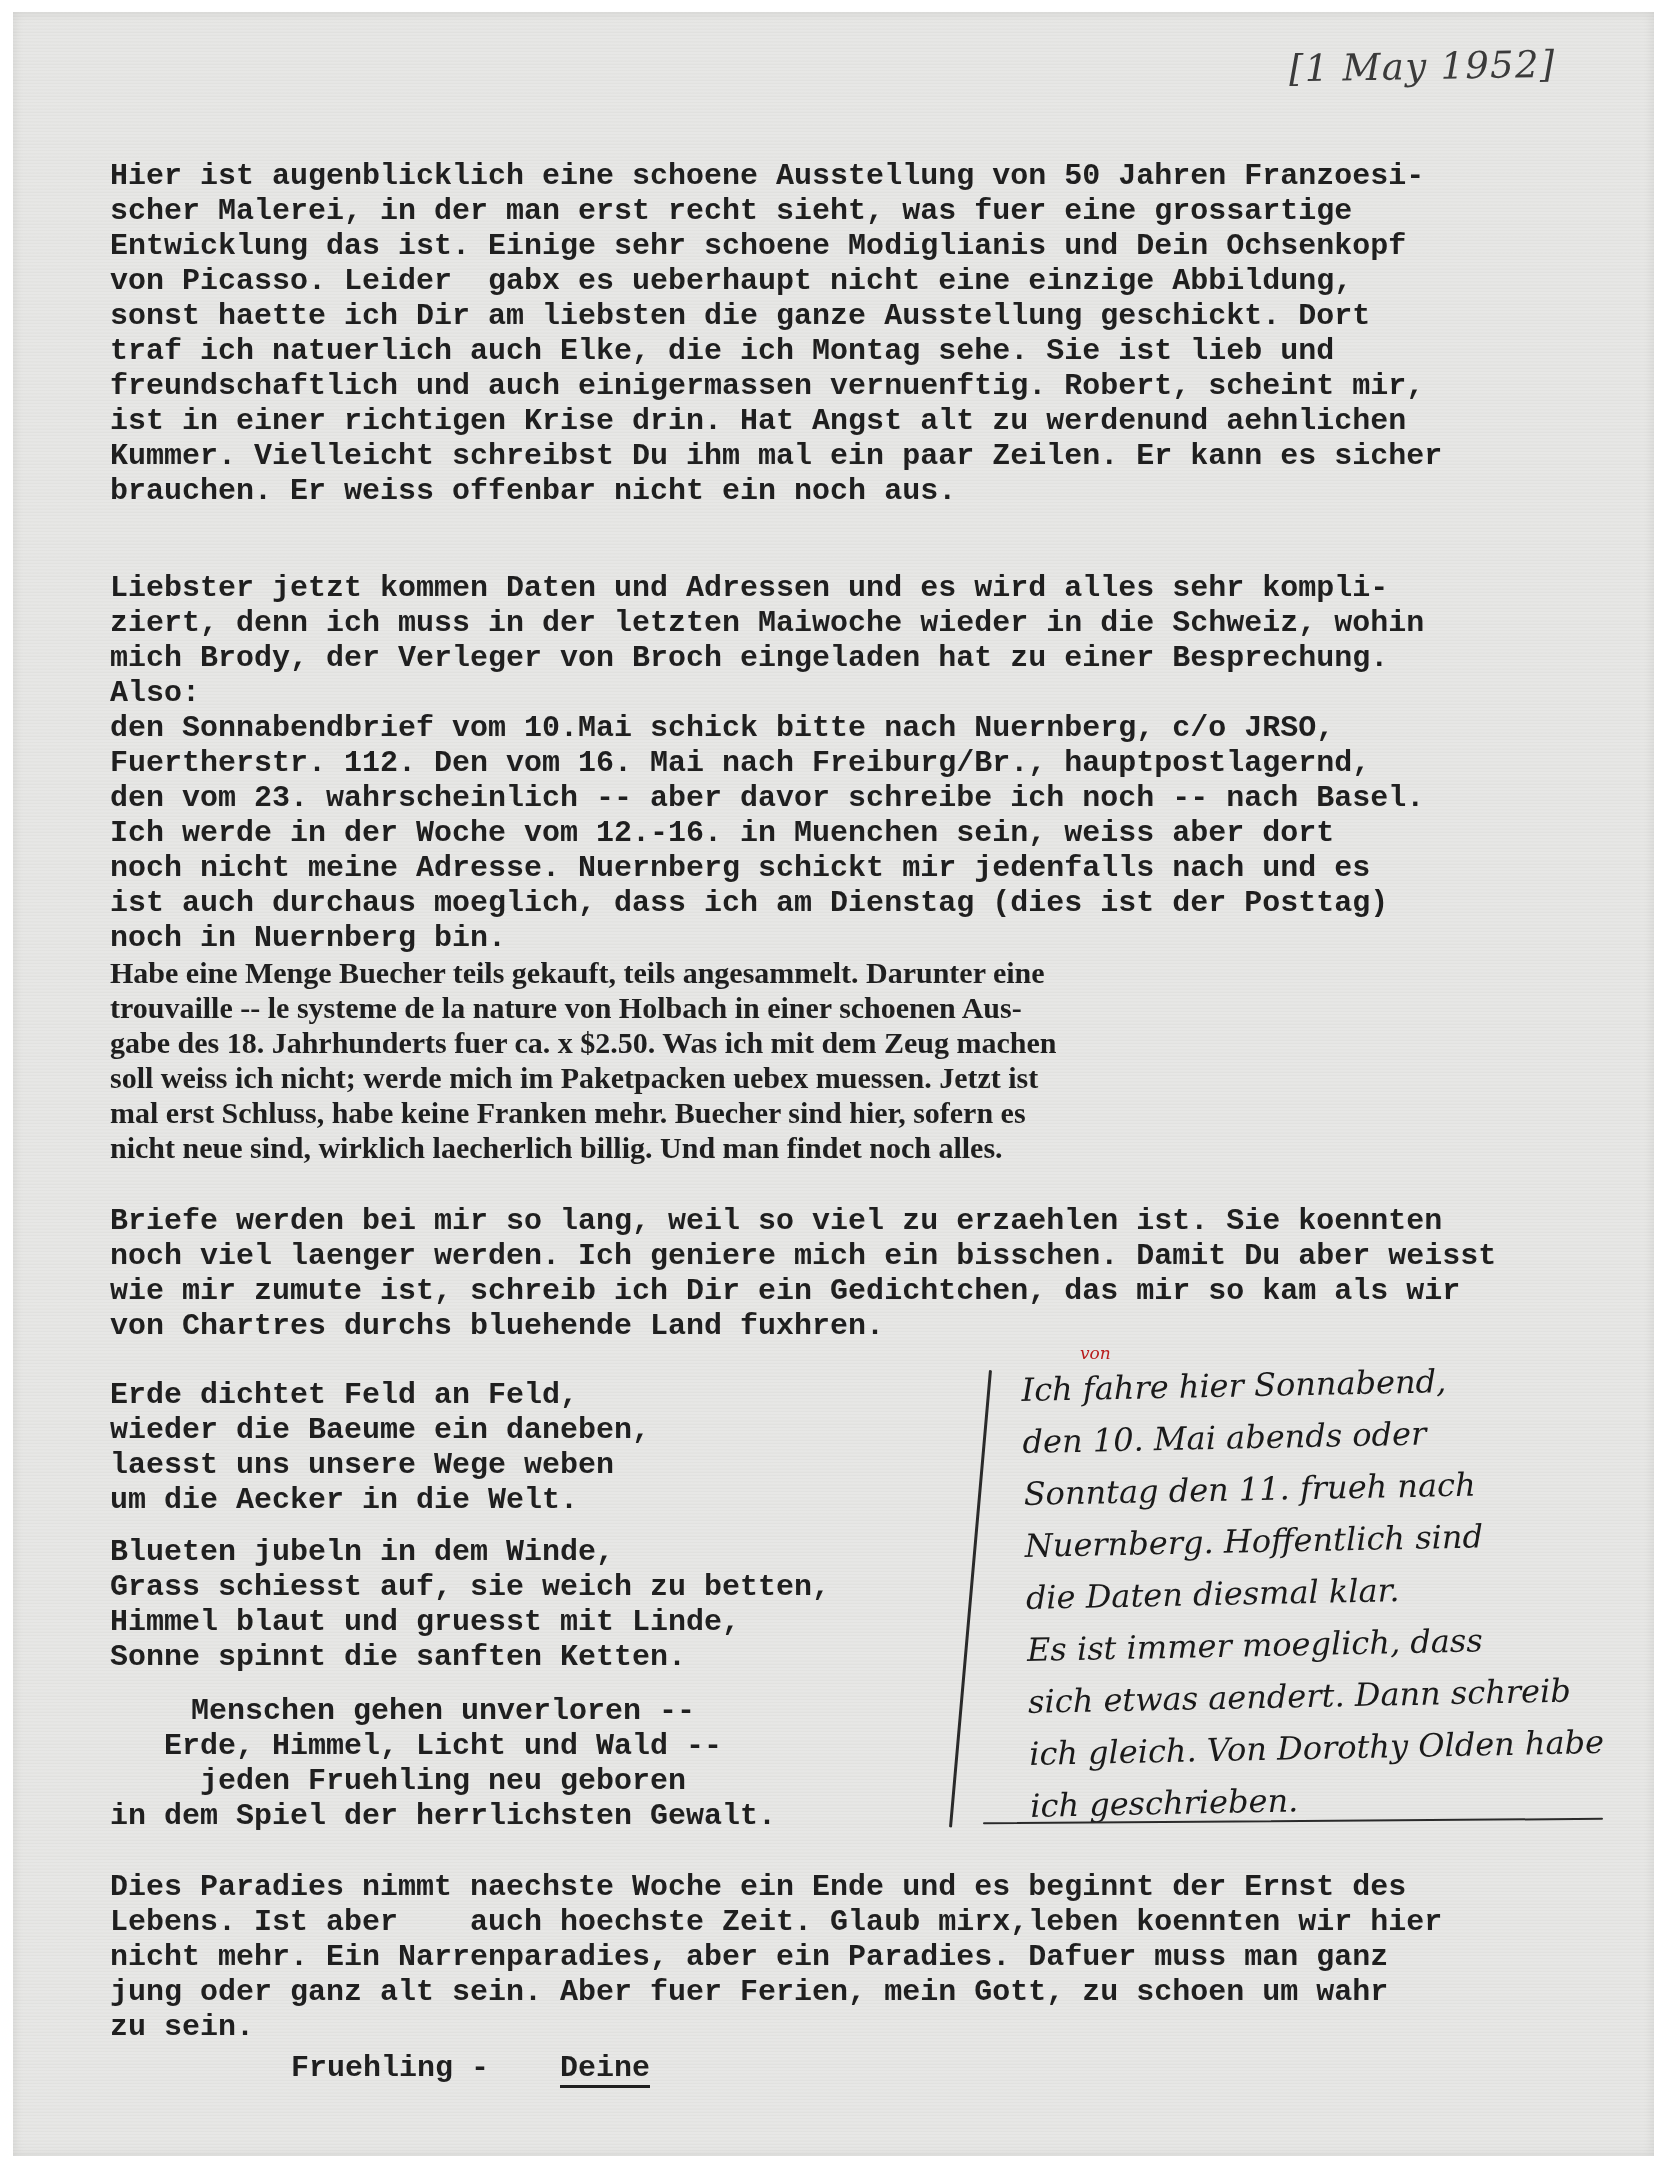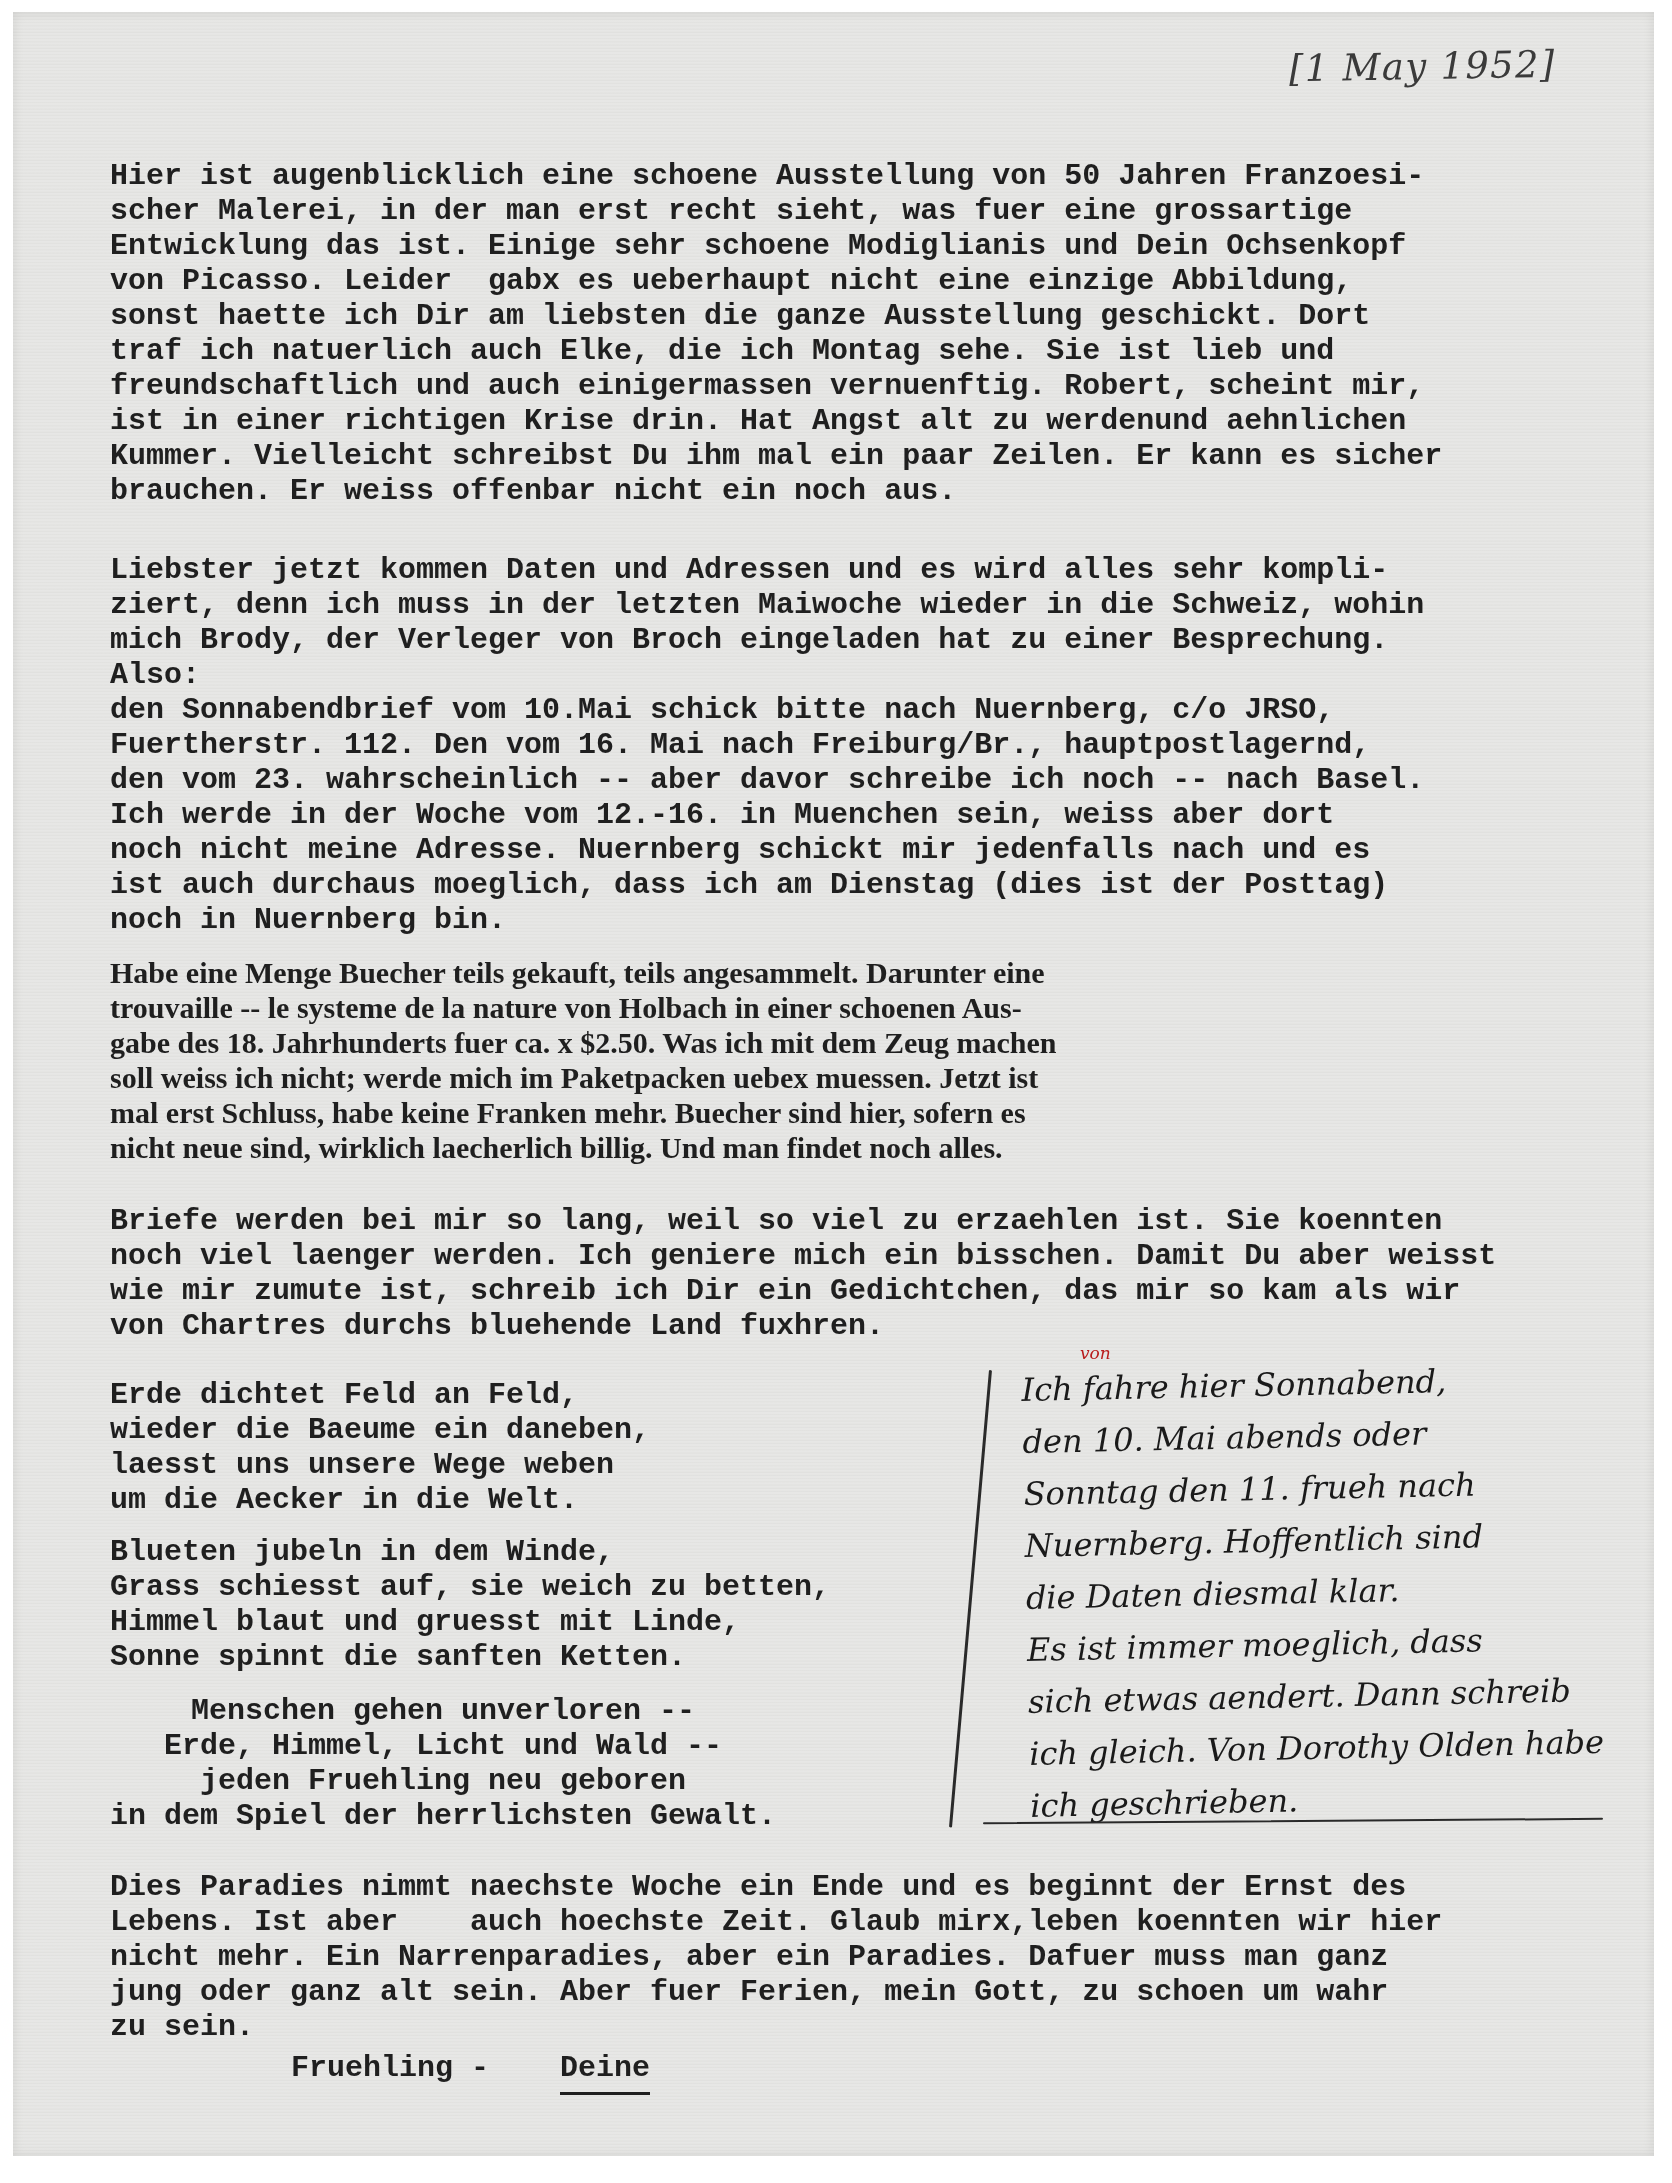--- a/index.html
+++ b/index.html
@@ -45,42 +45,42 @@
       font-weight: bold;
       color: #1f1f1f;
       font-size: 30px;
       line-height: 35px;
       white-space: pre;
       position: absolute;
       left: 110px;
       margin: 0;
     }
     .p1 { top: 159px; }
-    .p2 { top: 553px; }
+    .p2 { top: 571px; }
     .p3 { top: 955px; font-family: Liberation Serif, serif; }
     .p4 { top: 1204px; }
     .poem1 { top: 1378px; }
     .poem2 { top: 1535px; }
     .poem3 { top: 1694px; text-align: center; }
     .p5 { top: 1870px; }
     .closing {
       position: absolute;
       top: 2051px;
       left: 291px;
       font-family: "Liberation Mono", "DejaVu Sans Mono", monospace;
       font-weight: bold;
       color: #1f1f1f;
       font-size: 30px;
       line-height: 35px;
       white-space: pre;
     }
     .closing .signoff-deine {
       margin-left: 71px;
       border-bottom: 3.2px solid #1f1f1f;
-      padding-bottom: 7px;
+      padding-bottom: 0;
     }
     .hand-note {
       position: absolute;
       left: 989px;
       top: 1357px;
       width: 620px;
       height: 452px;
     }
     .hand-note .bracket-line {
       position: absolute;

